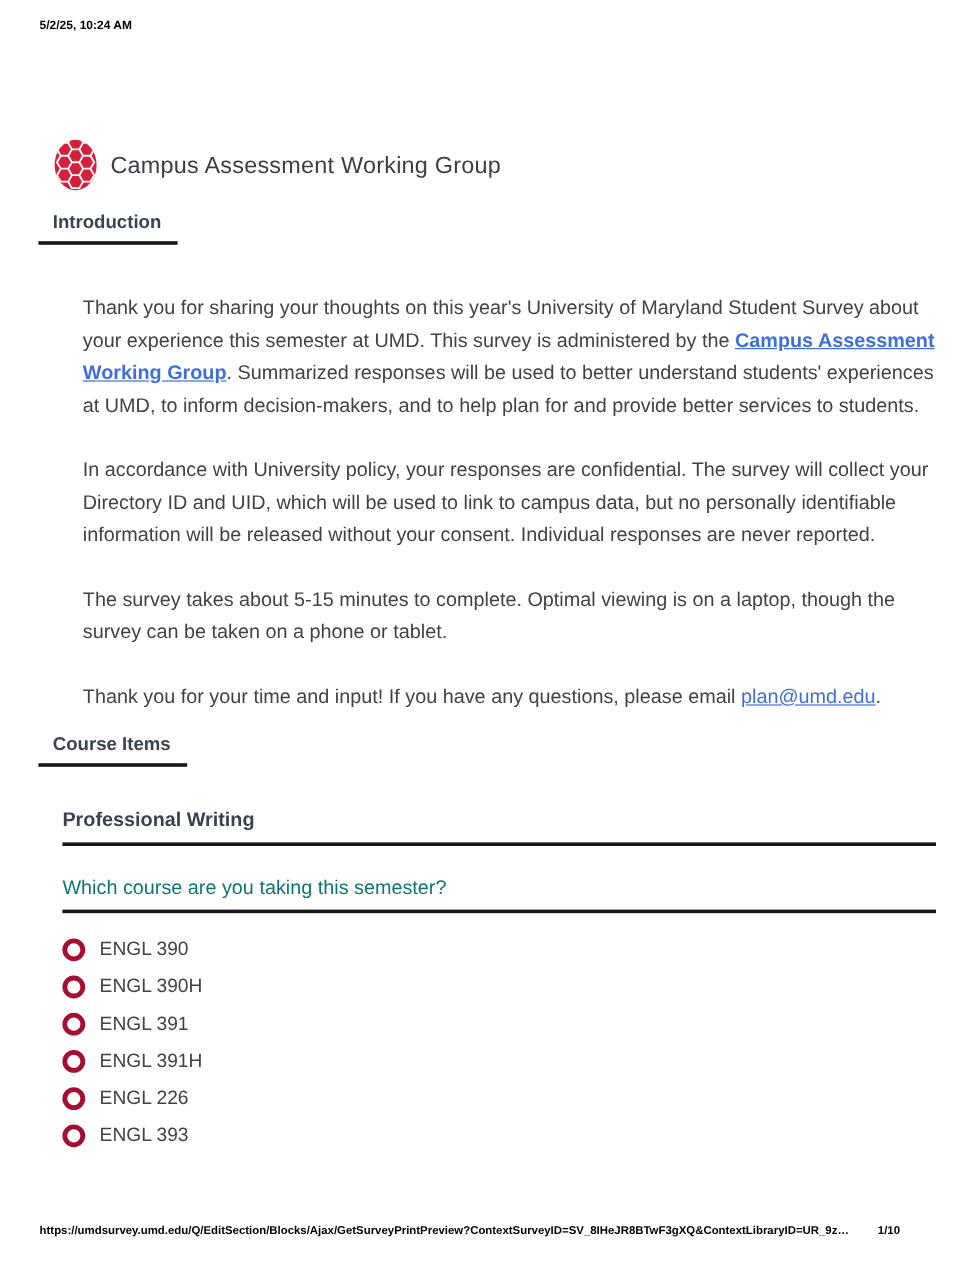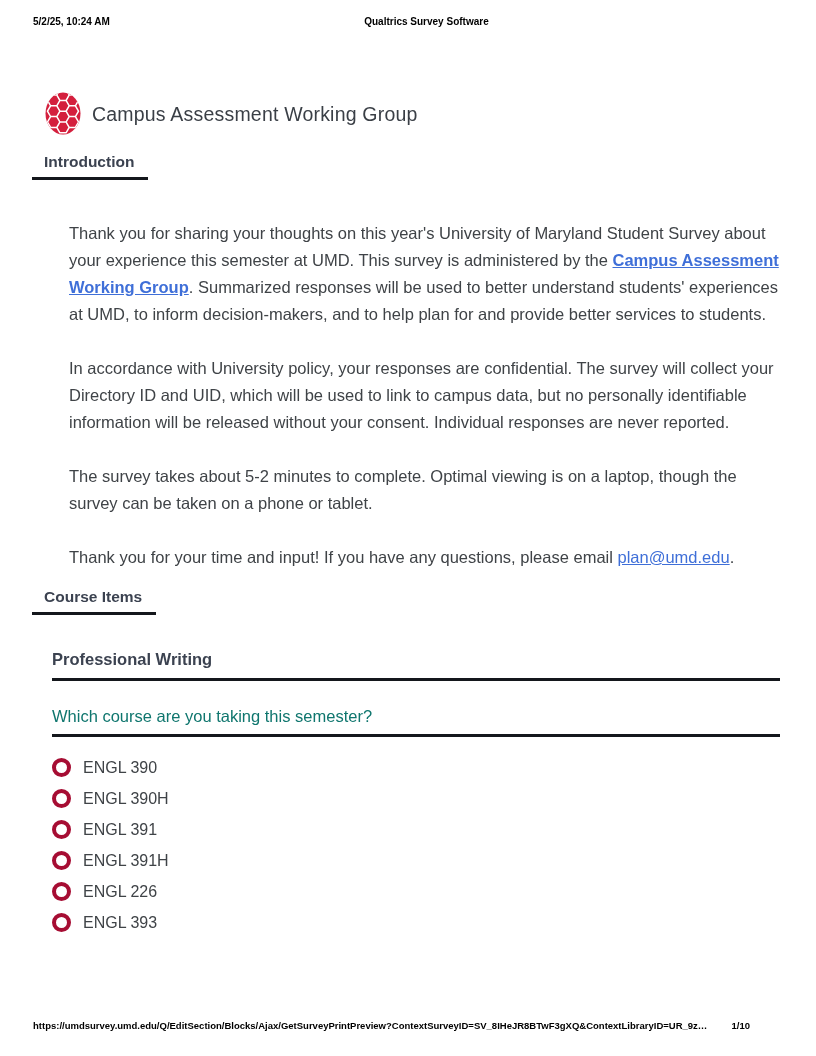--- a/index.html
+++ b/index.html
@@ -20,21 +20,21 @@
   }
   .print-header .ph-left{flex:0 0 auto;}
   .print-header .ph-center{flex:1 1 auto;text-align:center;padding-right:40px;}
   .print-footer{
     position:absolute;top:1020px;left:33px;right:66px;
     display:flex;justify-content:space-between;align-items:baseline;
     font-size:9.5px;font-weight:700;color:#000;
   }
   .print-footer .pf-url{max-width:700px;white-space:nowrap;overflow:hidden;}
   
-  .content{padding:92px 36px 0 44px;}
+  .content{padding:116px 36px 0 44px;}
   .brand{display:flex;align-items:center;}
   .brand .logo{width:38px;height:44px;flex:0 0 auto;}
   .brand .brand-name{
     margin-left:10px;
     font-size:19.5px;color:#3a3f46;letter-spacing:.2px;
   }
   .section-label{
     display:inline-block;
     margin:17px 0 13px -12px;
     padding:0 14px 6px 12px;
@@ -70,21 +70,20 @@
   }
   .choice-label{margin-left:12px;font-size:16px;color:#3f4347;}
 </style>
 </head>
 <body>
 
 <div class="page">
 
   <div class="print-header">
     <span class="ph-left">5/2/25, 10:24 AM</span>
-    <span class="ph-center">Qualtrics Survey Software</span>
   </div>
 
   <div class="content">
 
     <div class="brand">
       <svg class="logo" viewBox="0 0 38 44" aria-hidden="true">
         <defs>
           <clipPath id="shellClip">
               <ellipse cx="19" cy="21.5" rx="17.5" ry="21"></ellipse>
             </clipPath>
@@ -107,21 +106,21 @@
     </div>
 
     <div>
       <div class="section-label">Introduction</div>
     </div>
 
     <p class="para"><span>Thank you for sharing your thoughts on this year's University of Maryland Student Survey about your experience this semester at UMD. This survey is administered by the </span><a href="#">Campus Assessment Working Group</a><span>. Summarized responses will be used to better understand students' experiences at UMD, to inform decision-makers, and to help plan for and provide better services to students.</span></p>
 
     <p class="para">In accordance with University policy, your responses are confidential. The survey will collect your Directory ID and UID, which will be used to link to campus data, but no personally identifiable information will be released without your consent. Individual responses are never reported.</p>
 
-    <p class="para">The survey takes about 5-2 minutes to complete. Optimal viewing is on a laptop, though the survey can be taken on a phone or tablet.</p>
+    <p class="para">The survey takes about 5-15 minutes to complete. Optimal viewing is on a laptop, though the survey can be taken on a phone or tablet.</p>
 
     <p class="para"><span>Thank you for your time and input! If you have any questions, please email </span><a href="#" class="plain">plan@umd.edu</a><span>.</span></p>
 
     <div>
       <div class="section-label">Course Items</div>
     </div>
 
     <div class="block-title">Professional Writing</div>
 
     <div class="question-text">Which course are you taking this semester?</div>

